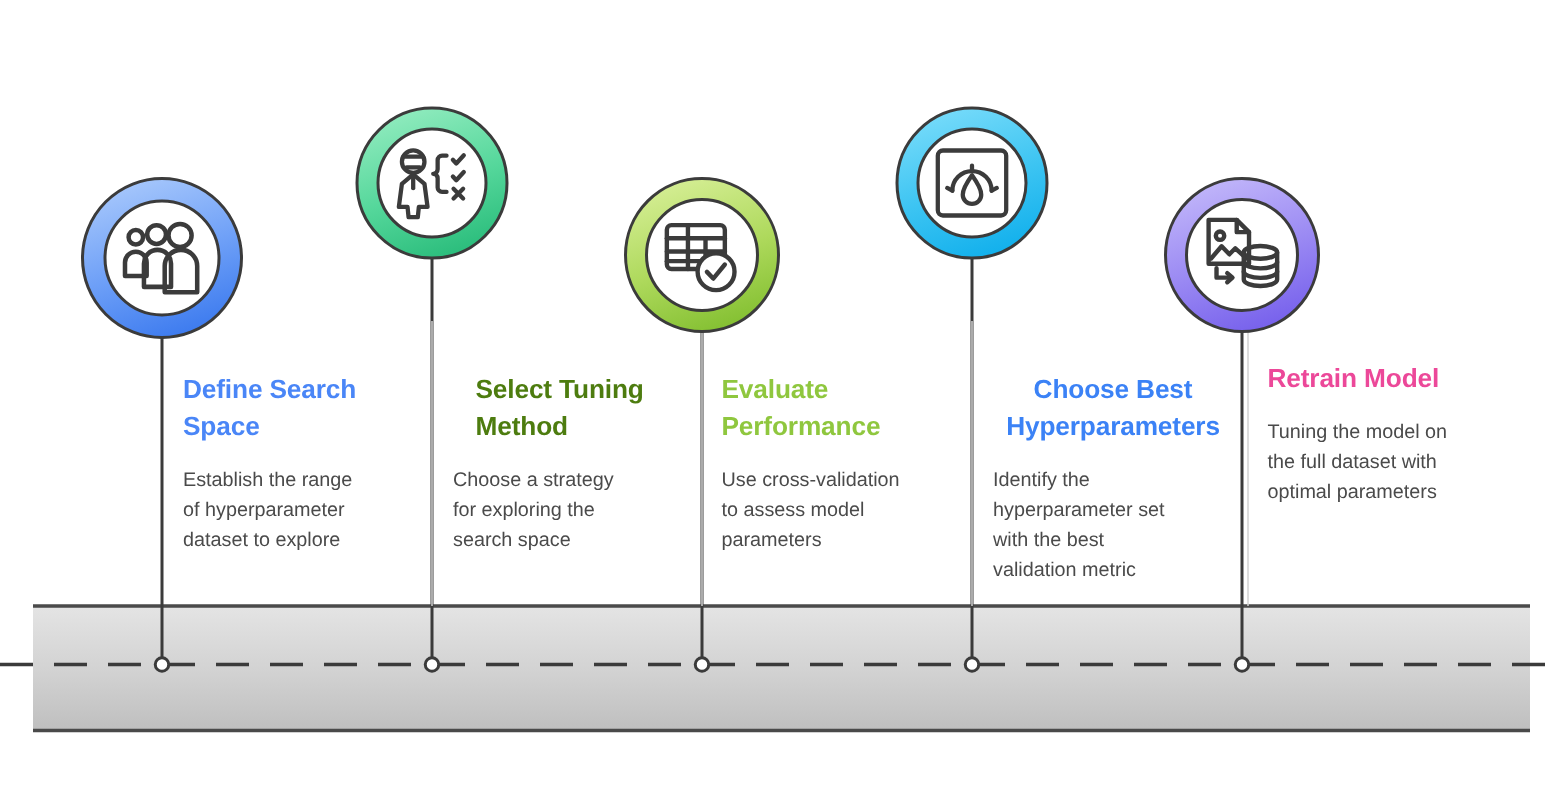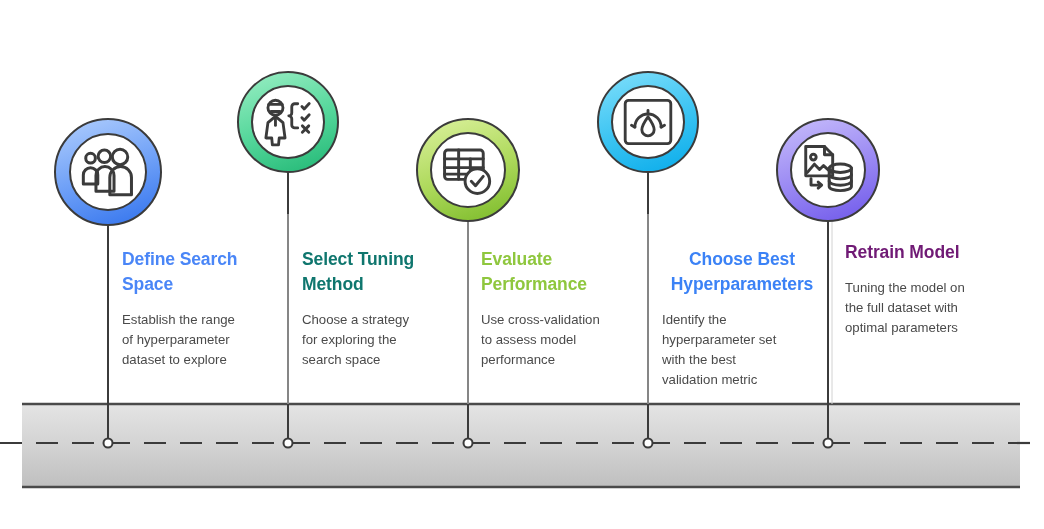--- a/index.html
+++ b/index.html
@@ -193,42 +193,42 @@
 
   <div id="text-layer">
       <div class="step-text" style="left: 122px; top: 247px; width: 150px;">
         <div class="step-title" style="color: rgb(74, 134, 247);">Define Search
 Space</div>
         <div class="step-desc">Establish the range
 of hyperparameter
 dataset to explore</div>
       </div>
       <div class="step-text" style="left: 302px; top: 247px; width: 150px;">
-        <div class="step-title" style="color: #0f766e;">Select Tuning
+        <div class="step-title" style="color: #4d7c0f; margin-left: 15px;">Select Tuning
 Method</div>
         <div class="step-desc">Choose a strategy
 for exploring the
 search space</div>
       </div>
       <div class="step-text" style="left: 481px; top: 247px; width: 160px;">
         <div class="step-title" style="color: rgb(143, 199, 62);">Evaluate
 Performance</div>
         <div class="step-desc">Use cross-validation
 to assess model
-performance</div>
+parameters</div>
       </div>
       <div class="step-text" style="left: 662px; top: 247px; width: 160px;">
         <div class="step-title" style="color: #3b82f6; text-align: center;">Choose Best
 Hyperparameters</div>
         <div class="step-desc">Identify the
 hyperparameter set
 with the best
 validation metric</div>
       </div>
       <div class="step-text" style="left: 845px; top: 240px; width: 160px;">
-        <div class="step-title" style="color: #701a75;">Retrain Model</div>
+        <div class="step-title" style="color: #ec4899;">Retrain Model</div>
         <div class="step-desc">Tuning the model on
 the full dataset with
 optimal parameters</div>
       </div>
     </div>
 
 </div>
 
 </body></html>

